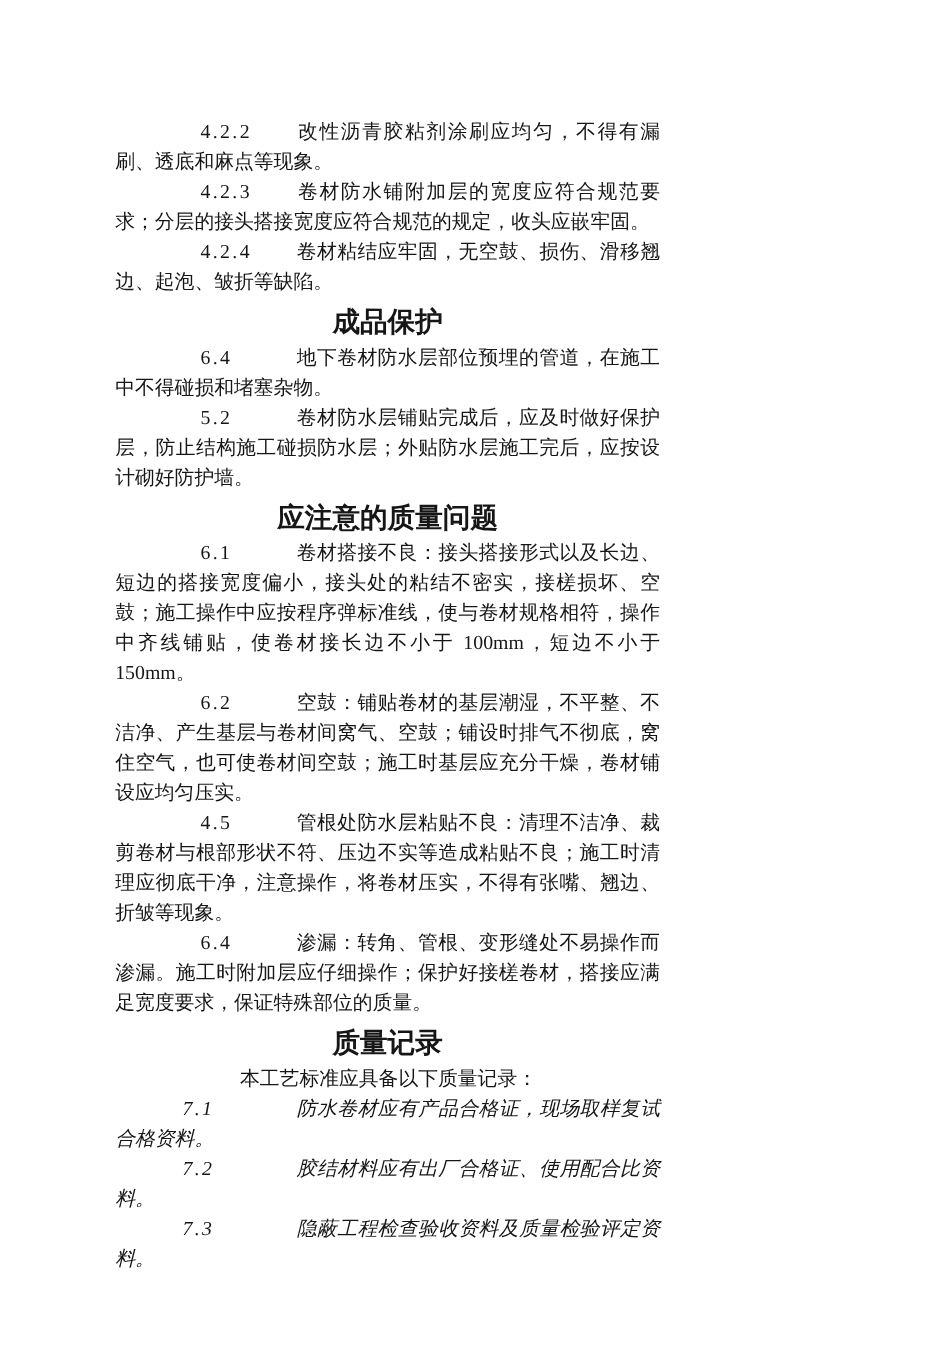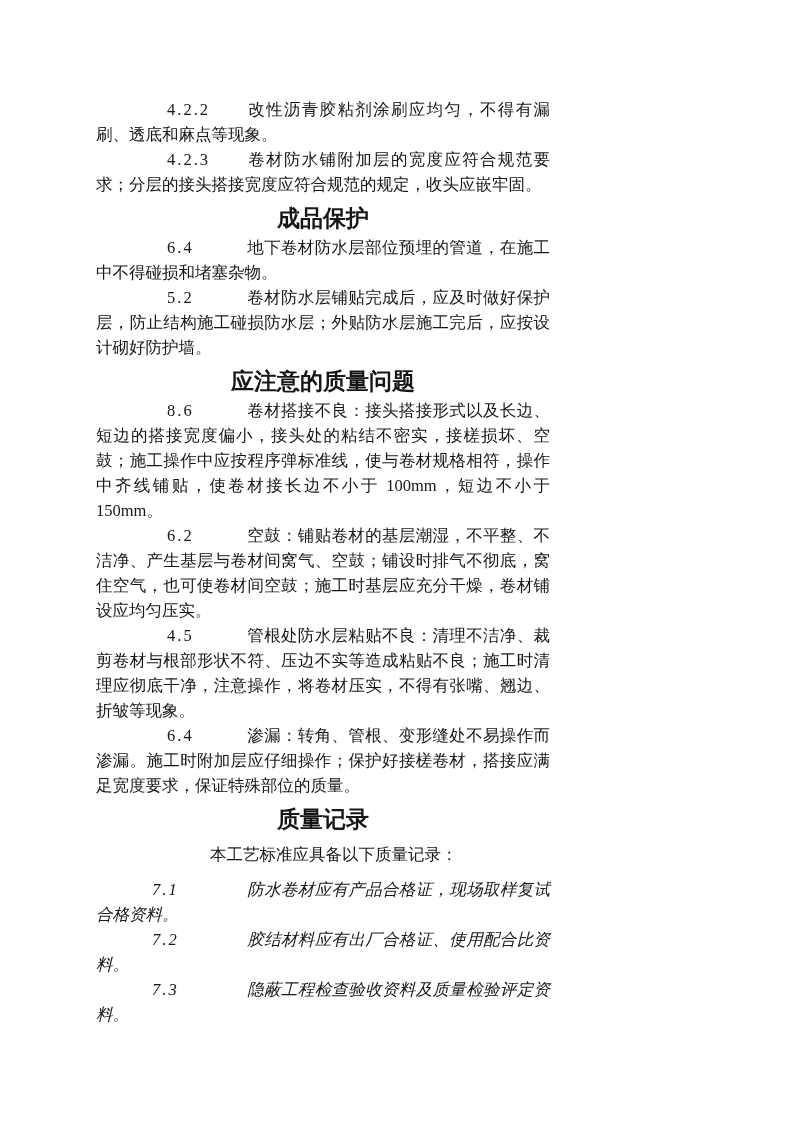--- a/index.html
+++ b/index.html
@@ -40,44 +40,45 @@
     width: 95px;
   }
   .section-heading {
     margin: 9px 0 4px 0;
     font-size: 23px;
     line-height: 25px;
     font-weight: bold;
     text-align: center;
   }
   .intro {
-    margin: 10px;
+    margin: 0;
     text-indent: 104px;
     text-align: justify;
   }
 </style>
 </head>
 <body>
 
 <div class="page">
 
   <section>
     <p class="para"><span class="num">4.2.2</span><span>改性沥青胶粘剂涂刷应均匀，不得有漏刷、透底和麻点等现象。</span></p>
     <p class="para"><span class="num">4.2.3</span><span>卷材防水铺附加层的宽度应符合规范要求；分层的接头搭接宽度应符合规范的规定，收头应嵌牢固。</span></p>
+    <p class="para"><span class="num">4.2.4</span><span>卷材粘结应牢固，无空鼓、损伤、滑移翘边、起泡、皱折等缺陷。</span></p>
   </section>
 
   <section>
     <h2 class="section-heading">成品保护</h2>
     <p class="para"><span class="num">6.4</span><span>地下卷材防水层部位预埋的管道，在施工中不得碰损和堵塞杂物。</span></p>
     <p class="para"><span class="num">5.2</span><span>卷材防水层铺贴完成后，应及时做好保护层，防止结构施工碰损防水层；外贴防水层施工完后，应按设计砌好防护墙。</span></p>
   </section>
 
   <section>
     <h2 class="section-heading">应注意的质量问题</h2>
-    <p class="para"><span class="num">8.6</span><span>卷材搭接不良：接头搭接形式以及长边、短边的搭接宽度偏小，接头处的粘结不密实，接槎损坏、空鼓；施工操作中应按程序弹标准线，使与卷材规格相符，操作中齐线铺贴，使卷材接长边不小于 100mm，短边不小于 150mm。</span></p>
+    <p class="para"><span class="num">6.1</span><span>卷材搭接不良：接头搭接形式以及长边、短边的搭接宽度偏小，接头处的粘结不密实，接槎损坏、空鼓；施工操作中应按程序弹标准线，使与卷材规格相符，操作中齐线铺贴，使卷材接长边不小于 100mm，短边不小于 150mm。</span></p>
     <p class="para"><span class="num">6.2</span><span>空鼓：铺贴卷材的基层潮湿，不平整、不洁净、产生基层与卷材间窝气、空鼓；铺设时排气不彻底，窝住空气，也可使卷材间空鼓；施工时基层应充分干燥，卷材铺设应均匀压实。</span></p>
     <p class="para"><span class="num">4.5</span><span>管根处防水层粘贴不良：清理不洁净、裁剪卷材与根部形状不符、压边不实等造成粘贴不良；施工时清理应彻底干净，注意操作，将卷材压实，不得有张嘴、翘边、折皱等现象。</span></p>
     <p class="para"><span class="num">6.4</span><span>渗漏：转角、管根、变形缝处不易操作而渗漏。施工时附加层应仔细操作；保护好接槎卷材，搭接应满足宽度要求，保证特殊部位的质量。</span></p>
   </section>
 
   <section>
     <h2 class="section-heading">质量记录</h2>
     <p class="intro">本工艺标准应具备以下质量记录：</p>
     <p class="para para-short"><span class="num">7.1</span><span>防水卷材应有产品合格证，现场取样复试合格资料。</span></p>
     <p class="para para-short"><span class="num">7.2</span><span>胶结材料应有出厂合格证、使用配合比资料。</span></p>

